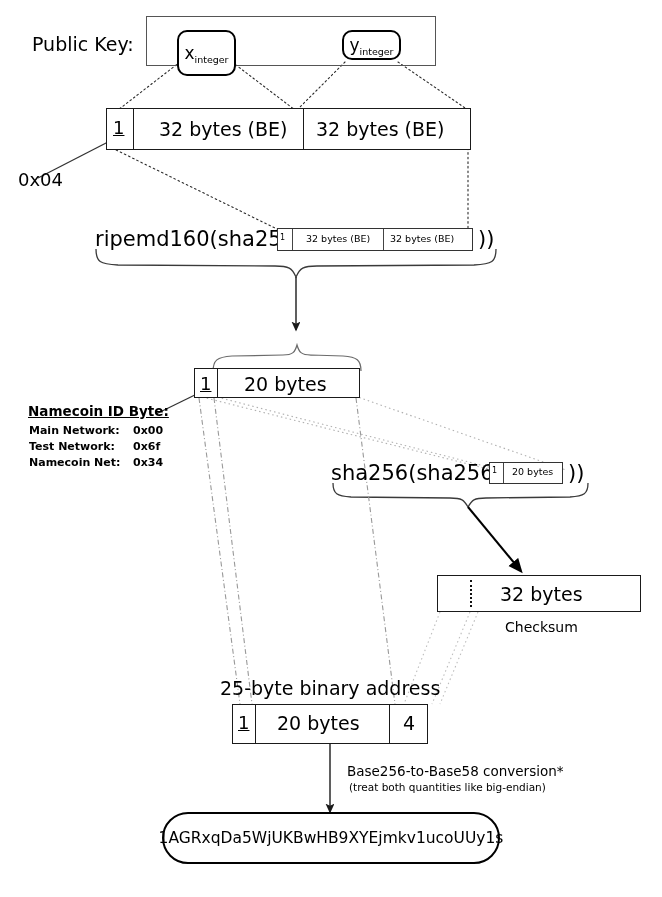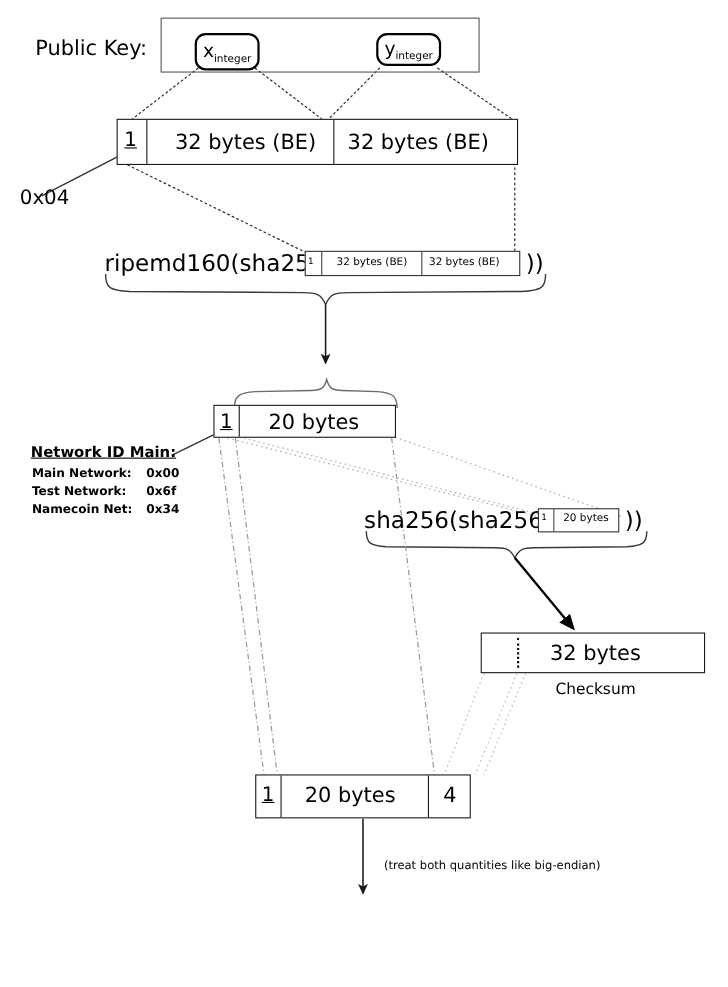--- a/index.html
+++ b/index.html
@@ -169,21 +169,21 @@
 
     <line x1="156" y1="414" x2="201" y2="392" stroke="#333" stroke-width="1.3"></line>
 
     <line x1="330" y1="744" x2="330" y2="812" stroke="#1a1a1a" stroke-width="1.4" marker-end="url(#arrowThin)"></line>
   </svg>
 
   <div class="lbl t-publickey" style="left:32px; top:34px;">Public Key:</div>
 
   <div class="outer-frame" style="left:146px; top:16px; width:290px; height:50px;"></div>
 
-  <div class="rbox" style="left:177px; top:30px; width:59px; height:34px;">
+  <div class="rbox" style="left:177px; top:30px; width:59px; height:46px;">
     <span><span>x</span><sub>integer</sub></span>
   </div>
 
   <div class="rbox" style="left:342px; top:30px; width:59px; height:30px;text-align:center;">
     <span><span>y</span><sub>integer</sub></span>
   </div>
 
   <div class="box" style="left:106px; top:108px; width:365px; height:42px;">
     <div class="cell-div" style="left:26px;"></div>
     <div class="cell-div" style="left:196px;"></div>
@@ -205,21 +205,21 @@
   <div class="lbl t-small-cell" style="left:390px; top:234px;">32 bytes (BE)</div>
 
   <div class="lbl t-func" style="left:478px; top:228px;">))</div>
 
   <div class="box" style="left:194px; top:368px; width:166px; height:30px;">
     <div class="cell-div" style="left:22px;"></div>
   </div>
   <div class="lbl t-one" style="left:200px; top:374px;">1</div>
   <div class="lbl t-bytes" style="left:244px; top:374px;">20 bytes</div>
 
-  <div class="lbl t-nid-title" style="left:28px; top:404px;">Network ID Main:</div>
+  <div class="lbl t-nid-title" style="left:28px; top:404px;">Namecoin ID Byte:</div>
 
   <div class="nid-table" style="left:29px; top:424px;">
     <div class="row">
       <span class="t-nid-row k">Main Network:</span>
       <span class="t-nid-row v">0x00</span>
     </div>
     <div class="row" style="margin-top:3px;">
       <span class="t-nid-row k">Test Network:</span>
       <span class="t-nid-row v">0x6f</span>
     </div>
@@ -239,25 +239,30 @@
 
   <div class="lbl t-func" style="left:568px; top:462px;">))</div>
 
   <div class="box" style="left:437px; top:575px; width:204px; height:37px;">
     <div style="position:absolute; left:32px; top:4px; bottom:4px; width:0;
                 border-left:2.4px dotted #111;"></div>
   </div>
   <div class="lbl t-bytes" style="left:500px; top:584px;">32 bytes</div>
   <div class="lbl t-checksum" style="left:505px; top:620px;">Checksum</div>
 
+  <div class="lbl t-addr-cap" style="left:220px; top:678px;">25-byte binary address</div>
 
   <div class="box" style="left:232px; top:704px; width:196px; height:40px;">
     <div class="cell-div" style="left:22px;"></div>
     <div class="cell-div" style="left:156px;"></div>
   </div>
   <div class="lbl t-one" style="left:238px; top:713px;">1</div>
   <div class="lbl t-bytes" style="left:277px; top:713px;">20 bytes</div>
   <div class="lbl t-bytes" style="left:403px; top:713px;">4</div>
 
+  <div class="lbl t-conv" style="left:347px; top:764px;">Base256-to-Base58 conversion*</div>
   <div class="lbl t-conv-sub" style="left:349px; top:782px;">(treat both quantities like big-endian)</div>
 
+  <div class="pill" style="left:162px; top:812px; width:338px; height:52px;">
+    <span class="t-b58">1AGRxqDa5WjUKBwHB9XYEjmkv1ucoUUy1s</span>
+  </div>
 
 </div>
 
 </body></html>

